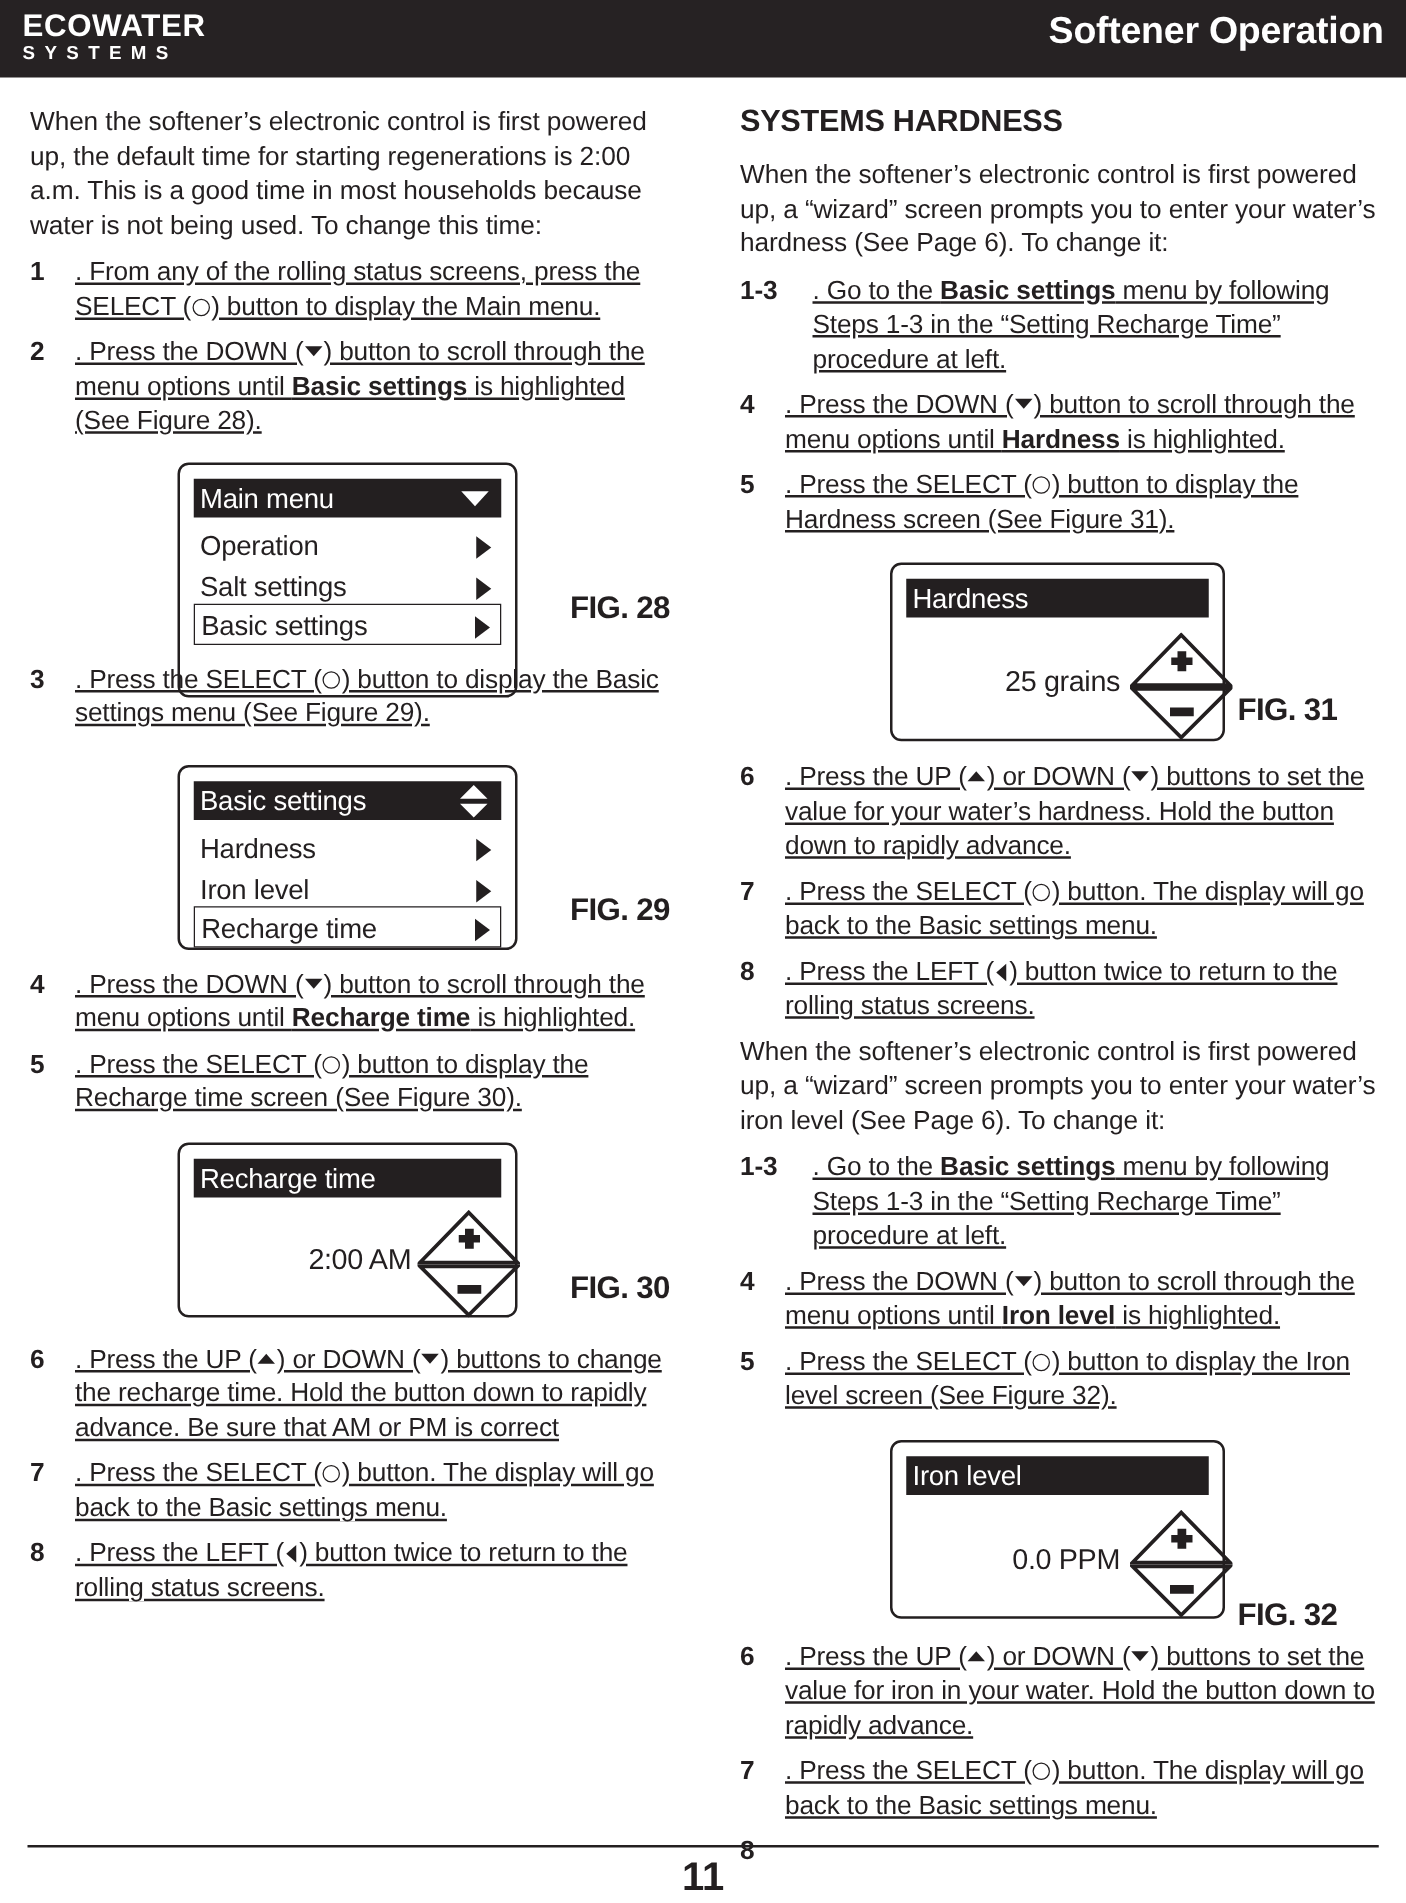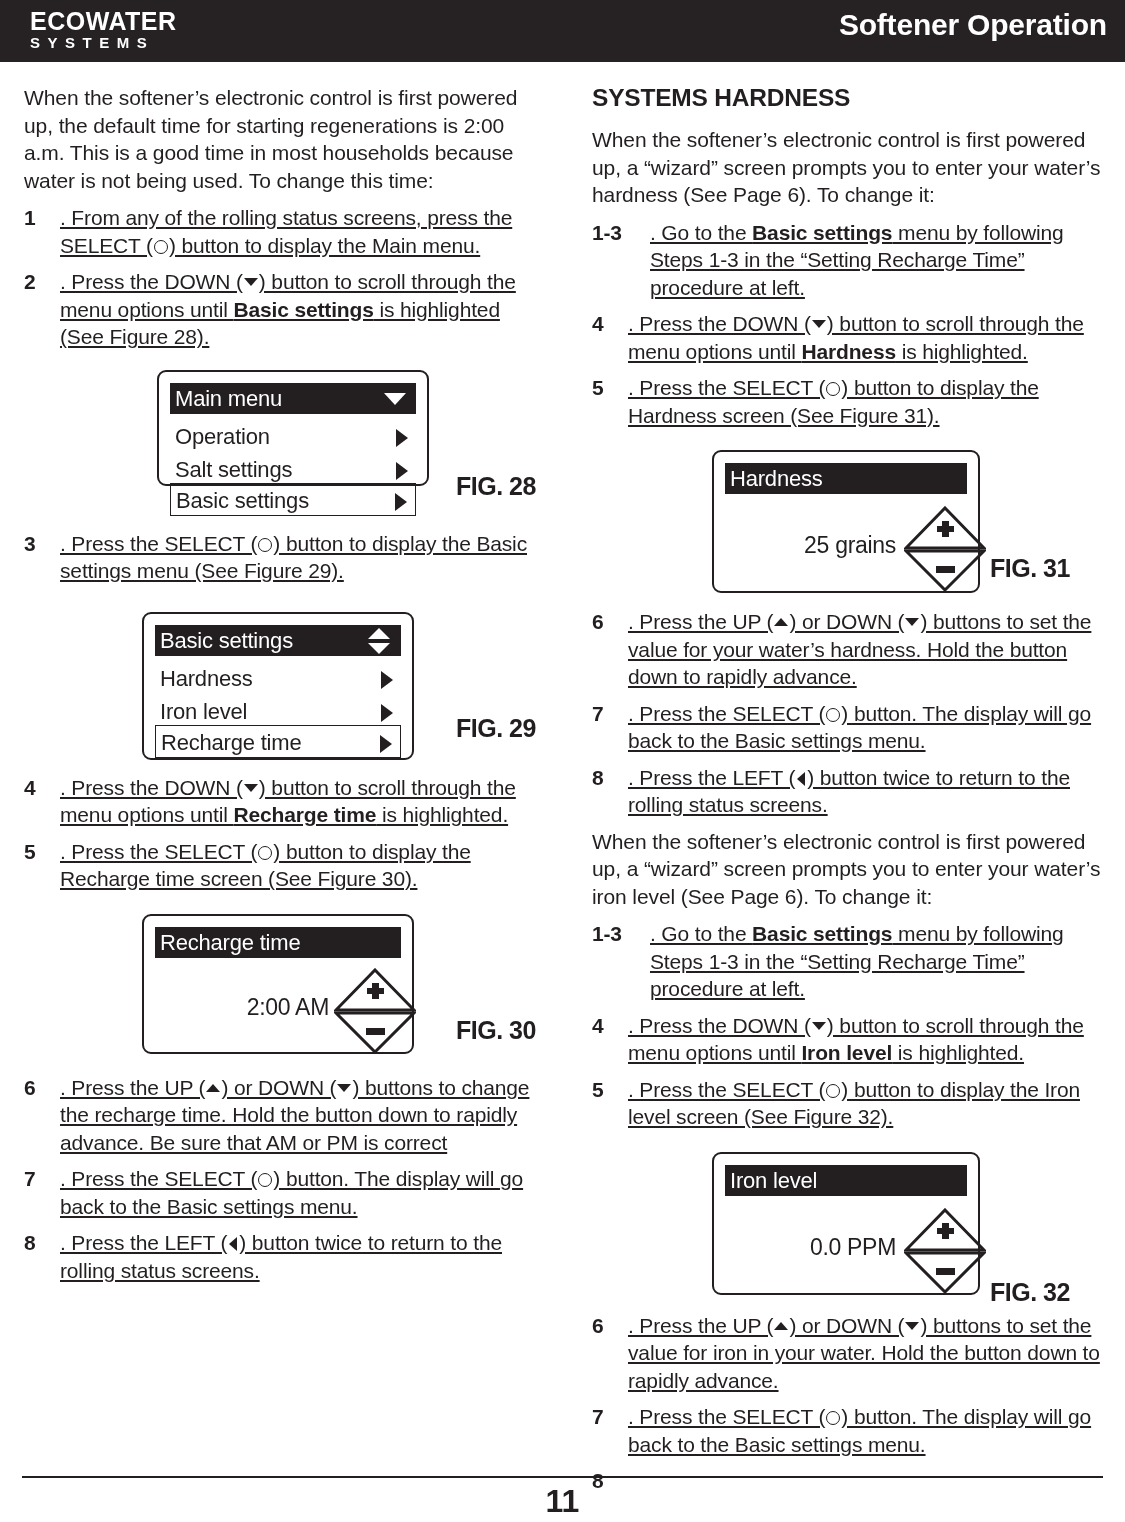--- a/index.html
+++ b/index.html
@@ -17,21 +17,21 @@
 
   
   .header {
     position: absolute;
     top: 0; left: 0;
     width: 1125px; height: 62px;
     background: #262223;
   }
   .logo {
     position: absolute;
-    left: 30px; top: 8px;
+    left: 18px; top: 8px;
     color: #ffffff;
   }
   .logo-main {
     font-size: 25px;
     font-weight: bold;
     letter-spacing: 0.5px;
     line-height: 26px;
     font-family: "Liberation Sans", sans-serif;
   }
   .logo-sub {
@@ -257,21 +257,21 @@
 
   <div class="step">
     <span class="num">1</span><span>. From any of the rolling status screens, press the SELECT (</span><span class="circ"></span><span>) button to display the Main menu.</span>
   </div>
 
   <div class="step">
     <span class="num">2</span><span>. Press the DOWN (</span><span class="tri-down"></span><span>) button to scroll through the menu options until </span><b>Basic settings</b><span> is highlighted (See Figure 28).</span>
   </div>
 
   <div class="figwrap" style="height:170px;">
-    <div class="lcd" style="left:118px; top:10px; width:272px; height:116px;margin-left:15px;">
+    <div class="lcd" style="left:118px; top:10px; width:272px; height:188px;">
       <div class="lcd-title">
         <span>Main menu</span>
         <span class="sc-down"></span>
       </div>
       <div class="lcd-row" style="top:48px;">
         <span>Operation</span>
         <span class="chev"></span>
       </div>
       <div class="lcd-row" style="top:81px;">
         <span>Salt settings</span>

